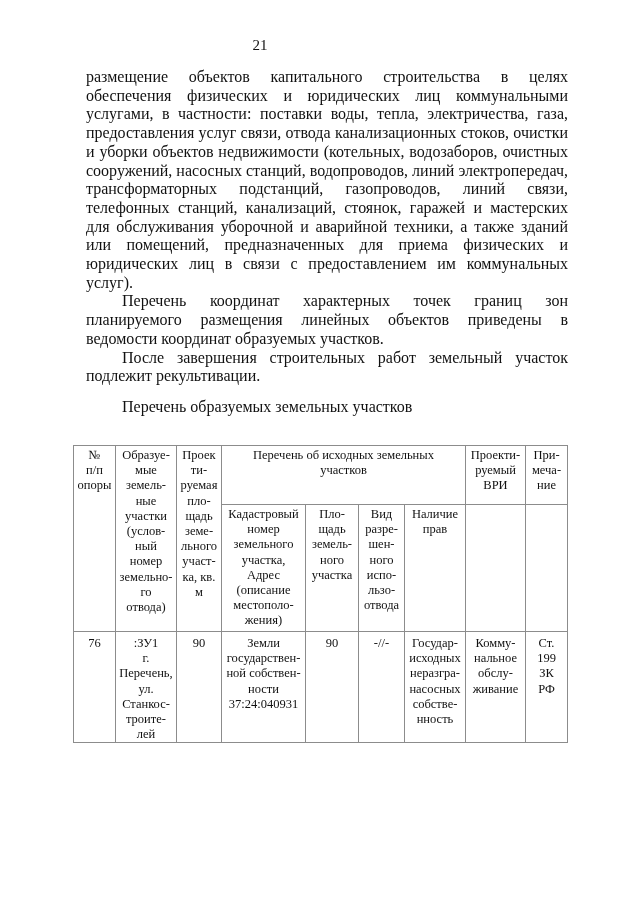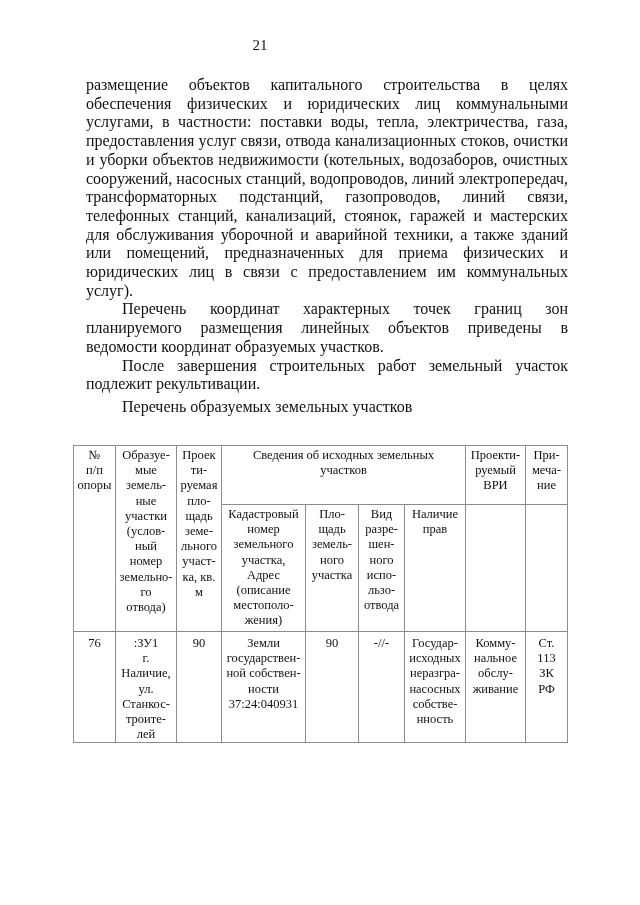--- a/index.html
+++ b/index.html
@@ -6,21 +6,21 @@
     body {
       width: 640px; height: 905px; position: relative; overflow: hidden;
       font-family: "Liberation Serif", "DejaVu Serif", serif;
       color: #111111;
     }
     .page-number {
       position: absolute; top: 36px; left: 0; width: 520px;
       text-align: center; font-size: 15px; line-height: 18px;
     }
     .body-text {
-      position: absolute; top: 76px; left: 86px; width: 482px;
+      position: absolute; top: 68px; left: 86px; width: 482px;
       font-size: 16px; line-height: 18.7px;
     }
     .body-text p { margin: 0; text-align: justify; }
     .body-text p.indent { text-indent: 36px; }
     .body-text p.cont { text-align-last: left; }
     .caption {
       position: absolute; top: 397px; left: 122px;
       font-size: 16px; line-height: 19px; font-family: Liberation Serif, serif;
     }
     table.plots {
@@ -62,37 +62,37 @@
     <col style="width:46px">
     <col style="width:61px">
     <col style="width:60px">
     <col style="width:42px">
   </colgroup>
   <tbody>
       <tr class="h1">
     <td rowspan="2"><span class="lines"><span class="nl">№</span><span class="nl">п/п</span><span class="nl">опоры</span></span></td>
     <td rowspan="2"><span class="lines"><span class="nl">Образуе-</span><span class="nl">мые</span><span class="nl">земель-</span><span class="nl">ные</span><span class="nl">участки</span><span class="nl">(услов-</span><span class="nl">ный</span><span class="nl">номер</span><span class="nl">земельно-</span><span class="nl">го</span><span class="nl">отвода)</span></span></td>
     <td rowspan="2"><span class="lines"><span class="nl">Проек</span><span class="nl">ти-</span><span class="nl">руемая</span><span class="nl">пло-</span><span class="nl">щадь</span><span class="nl">земе-</span><span class="nl">льного</span><span class="nl">участ-</span><span class="nl">ка, кв.</span><span class="nl">м</span></span></td>
-    <td colspan="4"><span class="lines"><span class="nl">Сведения об исходных земельных</span><span class="nl">участков</span></span></td>
+    <td colspan="4"><span class="lines"><span class="nl">Перечень об исходных земельных</span><span class="nl">участков</span></span></td>
     <td><span class="lines"><span class="nl">Проекти-</span><span class="nl">руемый</span><span class="nl">ВРИ</span></span></td>
     <td><span class="lines"><span class="nl">При-</span><span class="nl">меча-</span><span class="nl">ние</span></span></td>
   </tr>
   <tr class="h2">
     <td><span class="lines"><span class="nl">Кадастровый</span><span class="nl">номер</span><span class="nl">земельного</span><span class="nl">участка,</span><span class="nl">Адрес</span><span class="nl">(описание</span><span class="nl">местополо-</span><span class="nl">жения)</span></span></td>
     <td><span class="lines"><span class="nl">Пло-</span><span class="nl">щадь</span><span class="nl">земель-</span><span class="nl">ного</span><span class="nl">участка</span></span></td>
     <td><span class="lines"><span class="nl">Вид</span><span class="nl">разре-</span><span class="nl">шен-</span><span class="nl">ного</span><span class="nl">испо-</span><span class="nl">льзо-</span><span class="nl">отвода</span></span></td>
     <td><span class="lines"><span class="nl">Наличие</span><span class="nl">прав</span></span></td>
     <td></td>
     <td></td>
   </tr>
   <tr class="row">
     <td>76</td>
-    <td><span class="lines"><span class="nl">:ЗУ1</span><span class="nl">г.</span><span class="nl">Наличие,</span><span class="nl">ул.</span><span class="nl">Станкос-</span><span class="nl">троите-</span><span class="nl">лей</span></span></td>
+    <td><span class="lines"><span class="nl">:ЗУ1</span><span class="nl">г.</span><span class="nl">Перечень,</span><span class="nl">ул.</span><span class="nl">Станкос-</span><span class="nl">троите-</span><span class="nl">лей</span></span></td>
     <td>90</td>
     <td><span class="lines"><span class="nl">Земли</span><span class="nl">государствен-</span><span class="nl">ной собствен-</span><span class="nl">ности</span><span class="nl">37:24:040931</span></span></td>
     <td>90</td>
     <td>-//-</td>
     <td><span class="lines"><span class="nl">Государ-</span><span class="nl">исходных</span><span class="nl">неразгра-</span><span class="nl">насосных</span><span class="nl">собстве-</span><span class="nl">нность</span></span></td>
     <td><span class="lines"><span class="nl">Комму-</span><span class="nl">нальное</span><span class="nl">обслу-</span><span class="nl">живание</span></span></td>
-    <td><span class="lines"><span class="nl">Ст.</span><span class="nl">113</span><span class="nl">ЗК</span><span class="nl">РФ</span></span></td>
+    <td><span class="lines"><span class="nl">Ст.</span><span class="nl">199</span><span class="nl">ЗК</span><span class="nl">РФ</span></span></td>
   </tr>
 </tbody>
   </table>
 
 </body></html>

